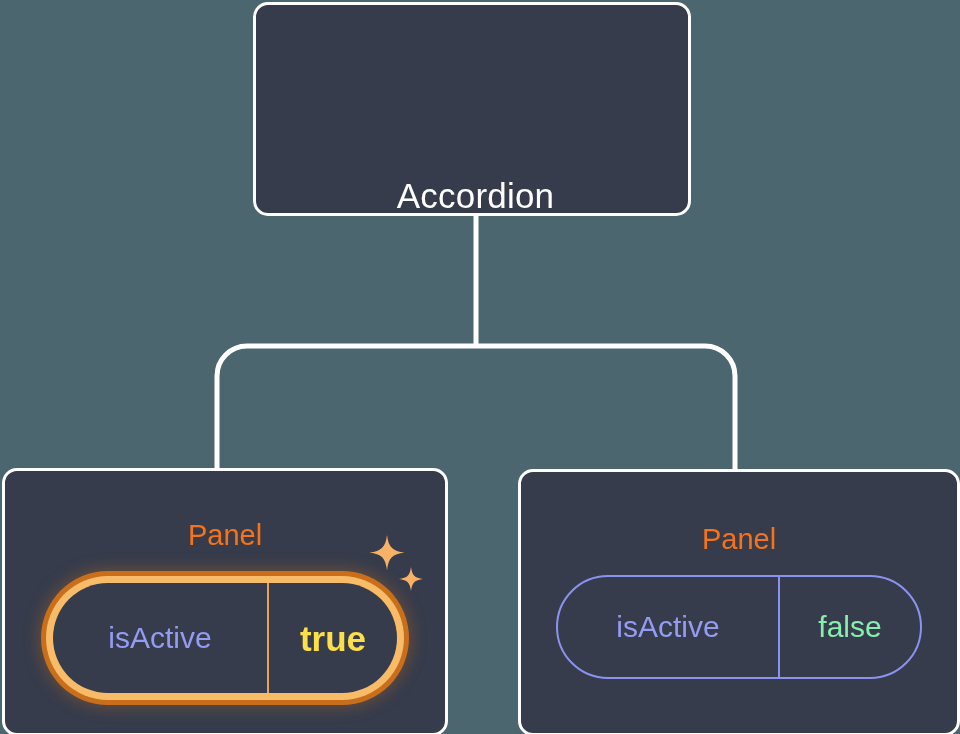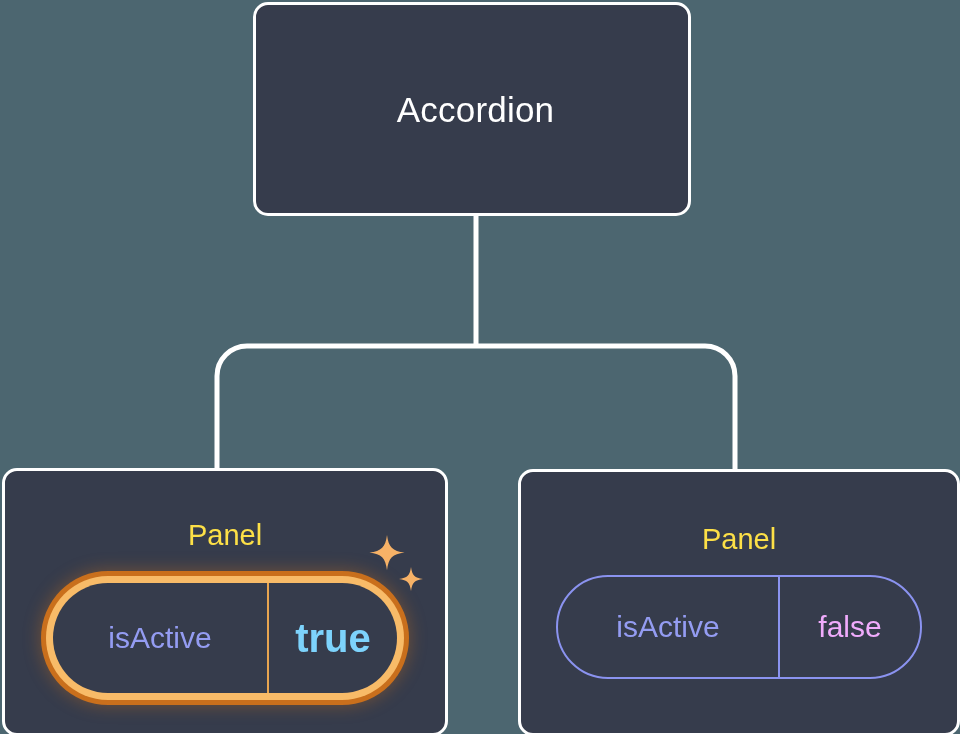--- a/index.html
+++ b/index.html
@@ -38,21 +38,21 @@
     border: 3px solid #ffffff;
     border-radius: 15px;
     box-sizing: border-box;
   }
   .node-root {
     left: 253px;
     top: 2px;
     width: 438px;
     height: 214px;
     display: flex;
-    align-items: center;
+    align-items: flex-end;
     justify-content: center;
     padding-left: 7px;
   }
   .node-title-root {
     color: #ffffff;
     font-size: 35px;
     font-weight: 400;
     letter-spacing: 0.2px;
     line-height: 1;
   }
@@ -68,21 +68,21 @@
     width: 446px;
     height: 268px;
   }
   .node-panel-right {
     left: 518px;
     top: 469px;
     width: 442px;
     height: 267px;
   }
   .node-title-panel {
-    color: #fde047;
+    color: #f97316;
     font-size: 29px;
     font-weight: 400;
     line-height: 1;
     margin-top: 50px;
     text-align: right;
   }
   .node-panel-right .node-title-panel {
     margin-top: 53px;
   }
 
@@ -115,21 +115,21 @@
   }
   .pill-plain .pill-name {
     width: 222px;
     color: #949cf2;
     font-size: 30px;
     font-weight: 400;
     border-right: 2px solid #8b93f0;
   }
   .pill-plain .pill-value {
     flex: 1;
-    color: #f0abfc;
+    color: #86efac;
     font-size: 30px;
     font-weight: 400;
   }
 
   
   .pill-hl-outer {
     width: 368px;
     height: 134px;
     border-radius: 999px;
     background: #c96f1c;
@@ -161,22 +161,22 @@
   }
   .pill-hl-inner .pill-name {
     width: 216px;
     color: #949cf2;
     font-size: 30px;
     font-weight: 400;
     border-right: 2px solid #e8a550;
   }
   .pill-hl-inner .pill-value {
     flex: 1;
-    color: #7dd3fc;
-    font-size: 40px;
+    color: #fde047;
+    font-size: 35px;
     font-weight: 700;
   }
 
   
   .sparkles {
     position: absolute;
     right: -18px;
     top: -38px;
     width: 62px;
     height: 66px;

